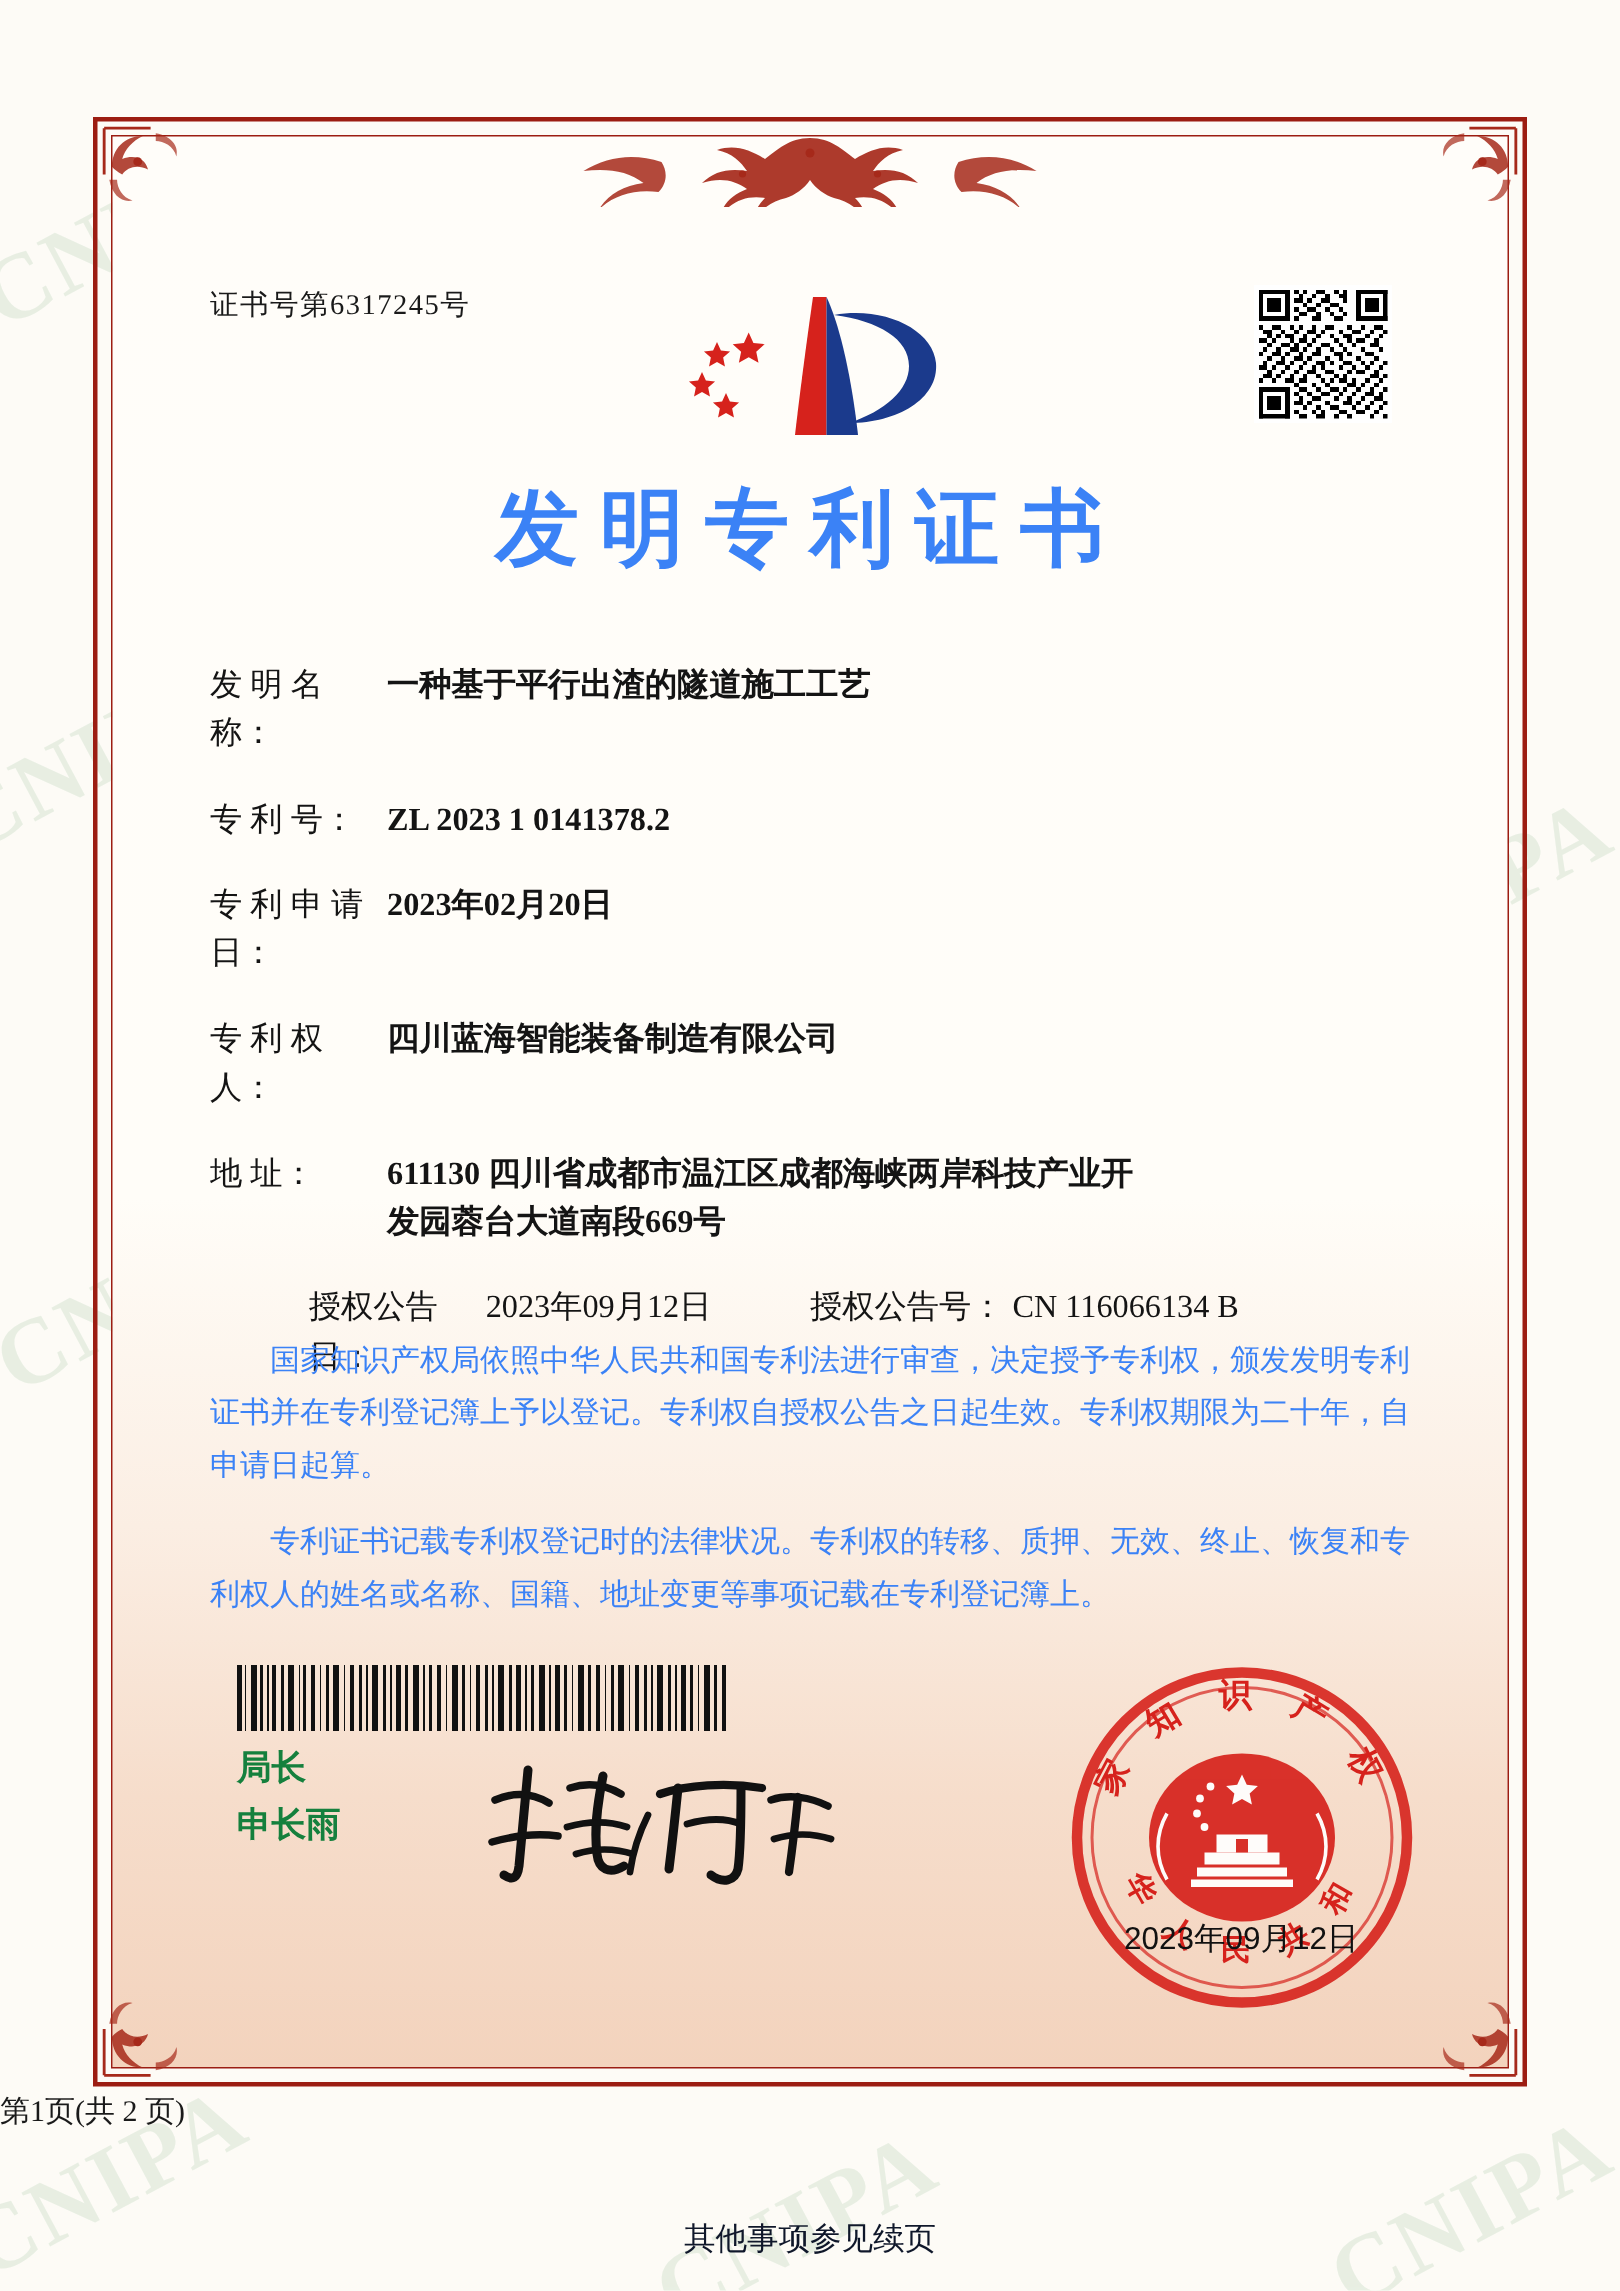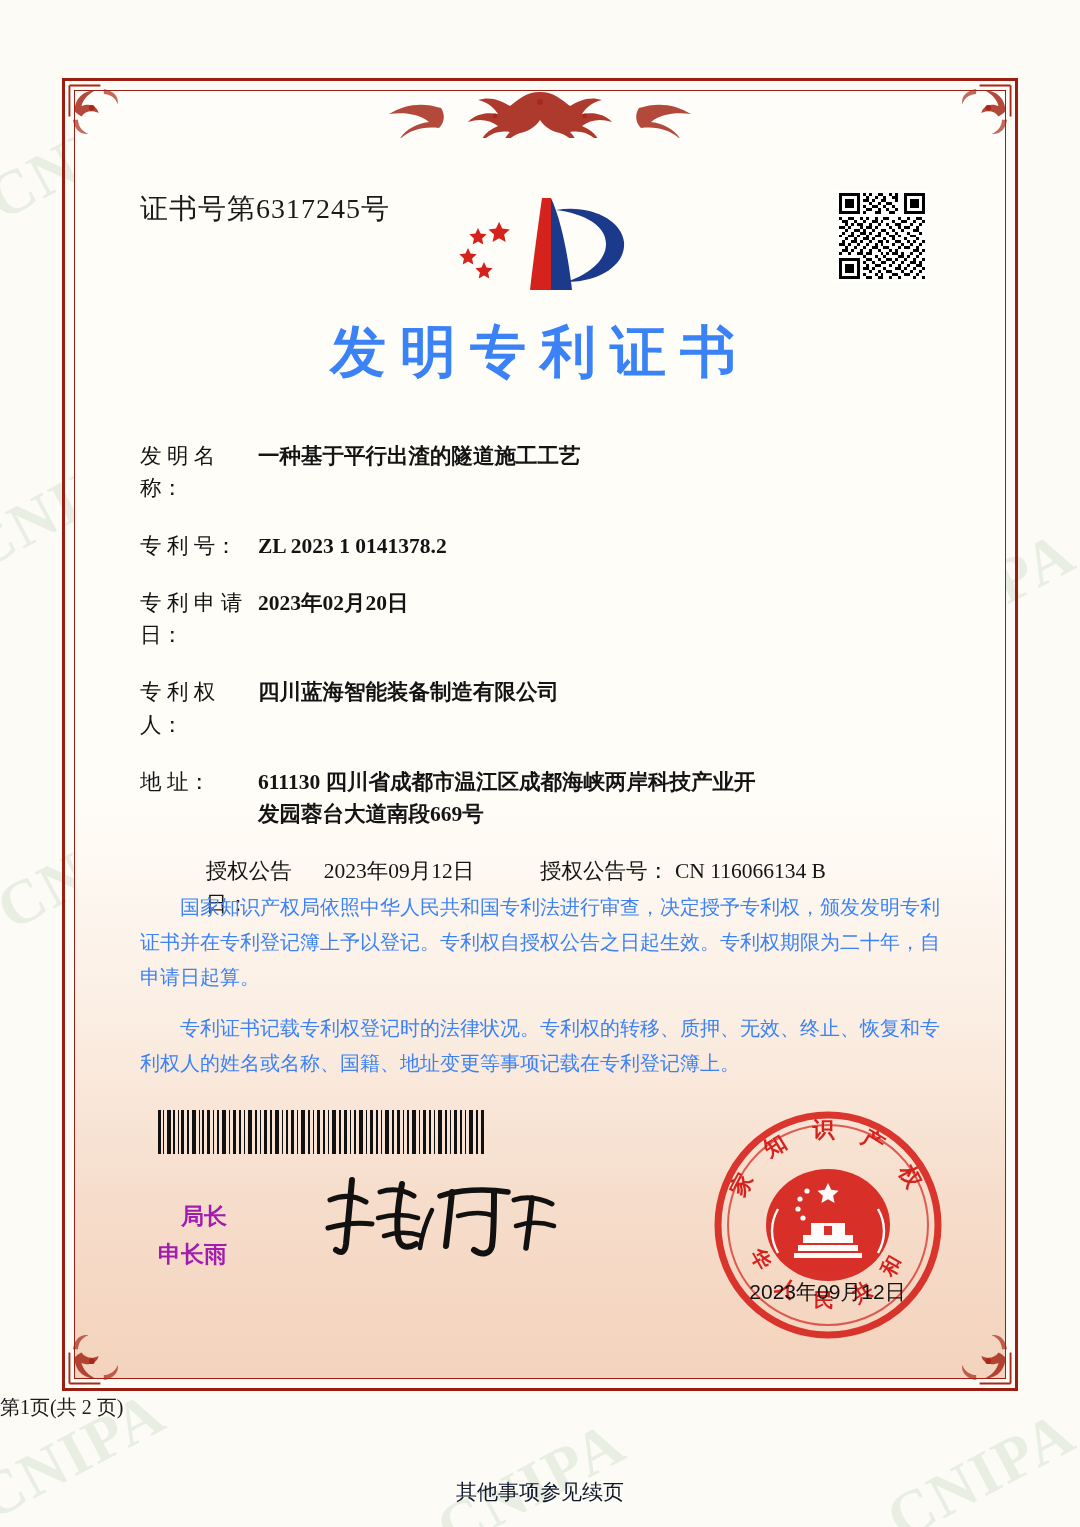--- a/index.html
+++ b/index.html
@@ -51,21 +51,21 @@
 
   .top-ornament{
     position:absolute;left:50%;top:86px;transform:translateX(-50%);
     width:390px;height:52px;color:#a6291a;
   }
   .top-ornament svg{width:100%;height:100%;display:block;}
 
   
   .cert-no{
     position:absolute;left:140px;top:190px;
-    font-size:28px;color:#1a1a1a;letter-spacing:1px;
+    font-size:19px;color:#1a1a1a;letter-spacing:1px;
   }
   .qr{
     position:absolute;right:152px;top:190px;width:92px;height:92px;
     background:#fff;padding:3px;box-sizing:border-box;
   }
   .qr svg{display:block;width:100%;height:100%;}
 
   .logo{
     position:absolute;left:50%;top:190px;transform:translateX(-50%);
     width:220px;height:110px;
@@ -103,22 +103,22 @@
   .paras p{margin:0 0 16px 0;text-indent:2em;}
 
   
   .barcode{
     position:absolute;left:158px;top:1110px;width:330px;height:44px;
   }
   .barcode svg{display:block;width:100%;height:100%;}
 
   
   .sig-label{
-    position:absolute;left:158px;top:1198px;
-    font-size:23px;line-height:1.65;color:#a21caf;font-weight:700;text-align:right;
+    position:absolute;left:158px;top:1160px;
+    font-size:23px;line-height:1.65;color:#15803d;font-weight:700;
   }
   .signature{
     position:absolute;left:318px;top:1170px;width:250px;height:90px;
     color:#111;
   }
   .signature svg{width:100%;height:100%;display:block;}
 
   
   .seal{
     position:absolute;right:132px;top:1105px;width:240px;height:240px;

